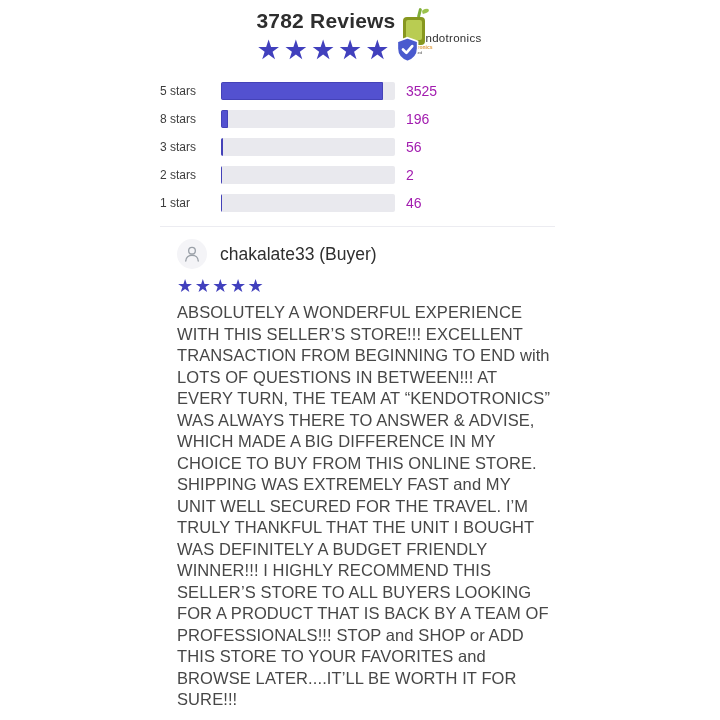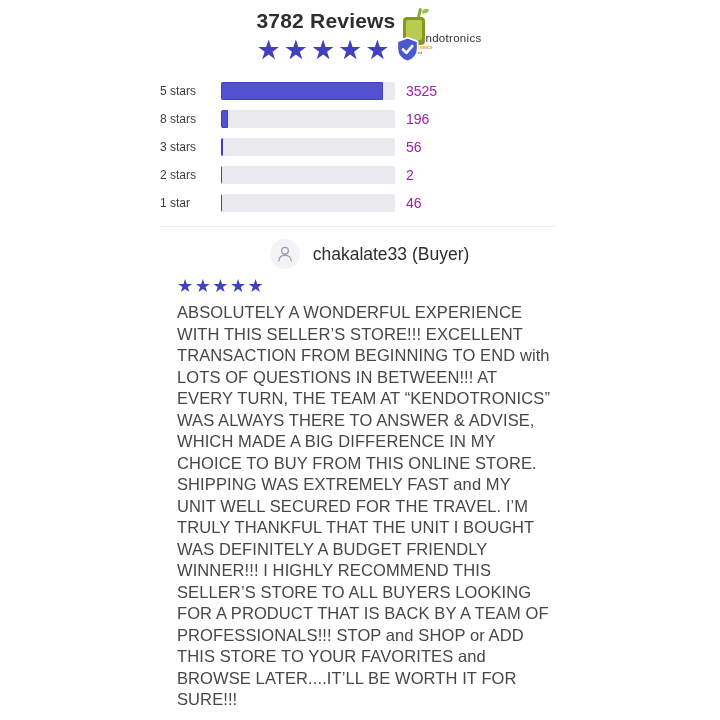--- a/index.html
+++ b/index.html
@@ -36,21 +36,21 @@
   .rating-row { display:flex; align-items:center; height:28px; }
   .row-label { width:53px; font-size:12px; color:#3d3d3d; }
   .row-track { width:174px; height:18px; background:#e9e9ee; border-radius:2px;
     margin-left:8px; overflow:hidden; }
   .row-fill { height:100%; border-radius:1px; box-shadow:inset 0 0 0 1px rgba(40,40,140,.35); }
   .row-value { margin-left:11px; font-size:14px; color:#a21caf; }
 
   .divider { border-top:1px solid #ececf1; margin-top:9px; width:395px; }
 
   
-  .reviewer-row { display:flex; align-items:center; padding-left:17px; margin-top:12px;justify-content:center; }
+  .reviewer-row { display:flex; align-items:center; padding-left:17px; margin-top:12px; }
   .avatar { width:30px; height:30px; border-radius:50%; background:#f4f4f7;
     display:flex; align-items:center; justify-content:center; }
   .reviewer-name { margin-left:13px; font-size:17.5px; color:#2f2f2f; cursor:pointer; }
   .small-stars { padding-left:17px; font-size:18px; letter-spacing:1.5px; margin-top:8px; line-height:1; }
   .review-body { padding-left:17px; width:392px; font-size:16.5px; line-height:21.5px;
     color:#474747; margin-top:7px; letter-spacing:0.1px; }
 </style>
 </head>
 <body>
 

